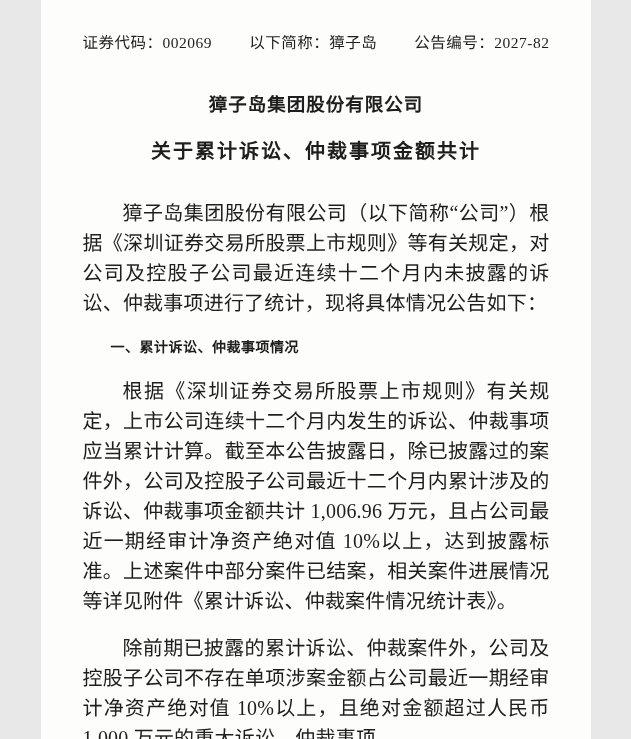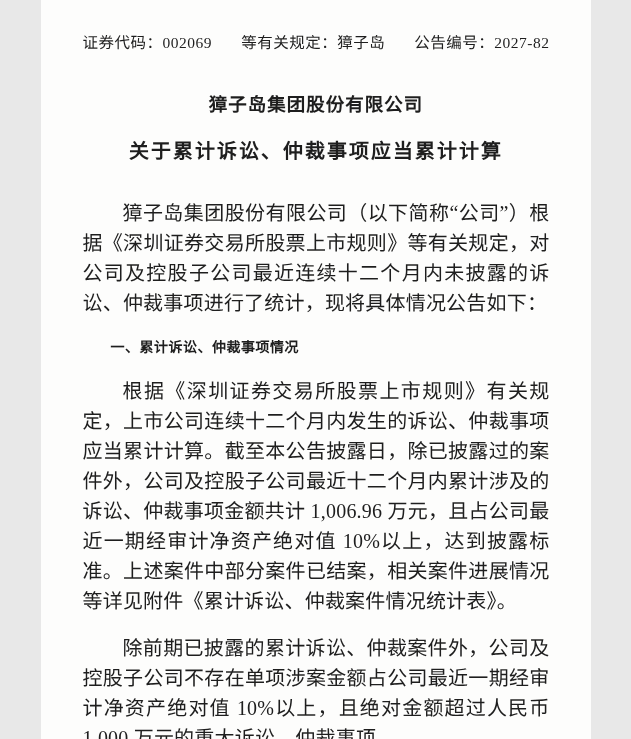--- a/index.html
+++ b/index.html
@@ -74,26 +74,26 @@
   p.body-1 { margin-top: 14px; }
   p.body-2 { margin-top: 17px; }
 </style>
 </head>
 <body>
 
 <div class="page">
 
   <div class="doc-header">
     <span class="pair"><span>证券代码：</span><span>002069</span></span>
-    <span class="pair"><span>等有关规定：</span><span>獐子岛</span></span>
+    <span class="pair"><span>以下简称：</span><span>獐子岛</span></span>
     <span class="pair"><span>公告编号：</span><span>2027-82</span></span>
   </div>
 
   <h1 class="company-title">獐子岛集团股份有限公司</h1>
-  <h2 class="announcement-title">关于累计诉讼、仲裁事项应当累计计算</h2>
+  <h2 class="announcement-title">关于累计诉讼、仲裁事项金额共计</h2>
 
 
   <p class="para intro">獐子岛集团股份有限公司（以下简称“公司”）根据《深圳证券交易所股票上市规则》等有关规定，对公司及控股子公司最近连续十二个月内未披露的诉讼、仲裁事项进行了统计，现将具体情况公告如下：</p>
 
   <h3 class="section-heading">一、累计诉讼、仲裁事项情况</h3>
 
   <p class="para body-1">根据《深圳证券交易所股票上市规则》有关规定，上市公司连续十二个月内发生的诉讼、仲裁事项应当累计计算。截至本公告披露日，除已披露过的案件外，公司及控股子公司最近十二个月内累计涉及的诉讼、仲裁事项金额共计 1,006.96 万元，且占公司最近一期经审计净资产绝对值 10%以上，达到披露标准。上述案件中部分案件已结案，相关案件进展情况等详见附件《累计诉讼、仲裁案件情况统计表》。</p>
 
   <p class="para body-2">除前期已披露的累计诉讼、仲裁案件外，公司及控股子公司不存在单项涉案金额占公司最近一期经审计净资产绝对值 10%以上，且绝对金额超过人民币 1,000 万元的重大诉讼、仲裁事项。</p>
 

